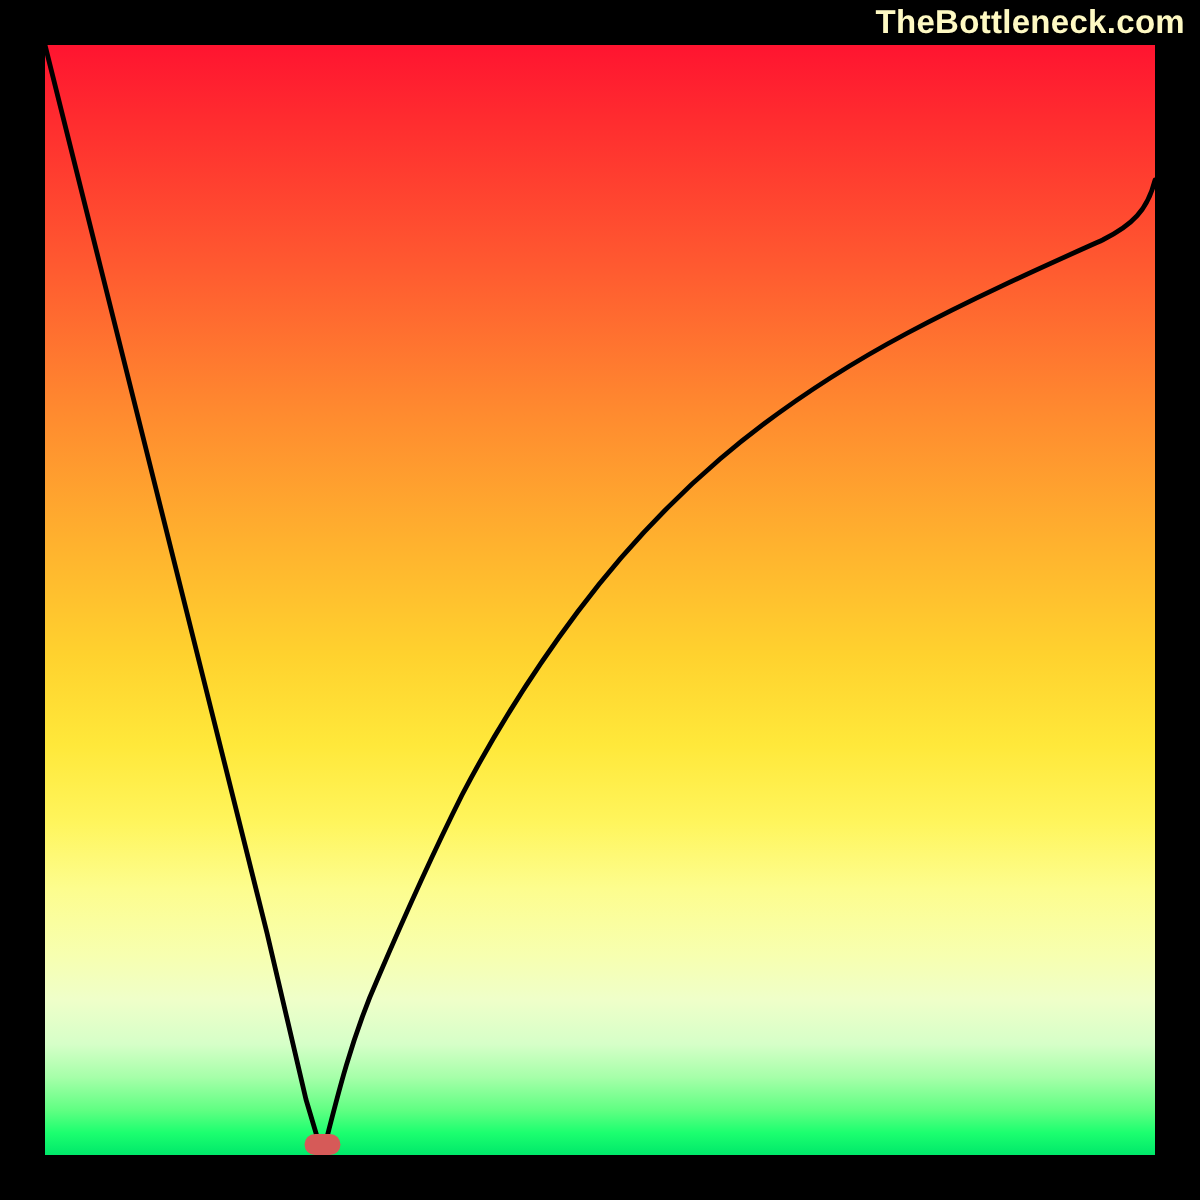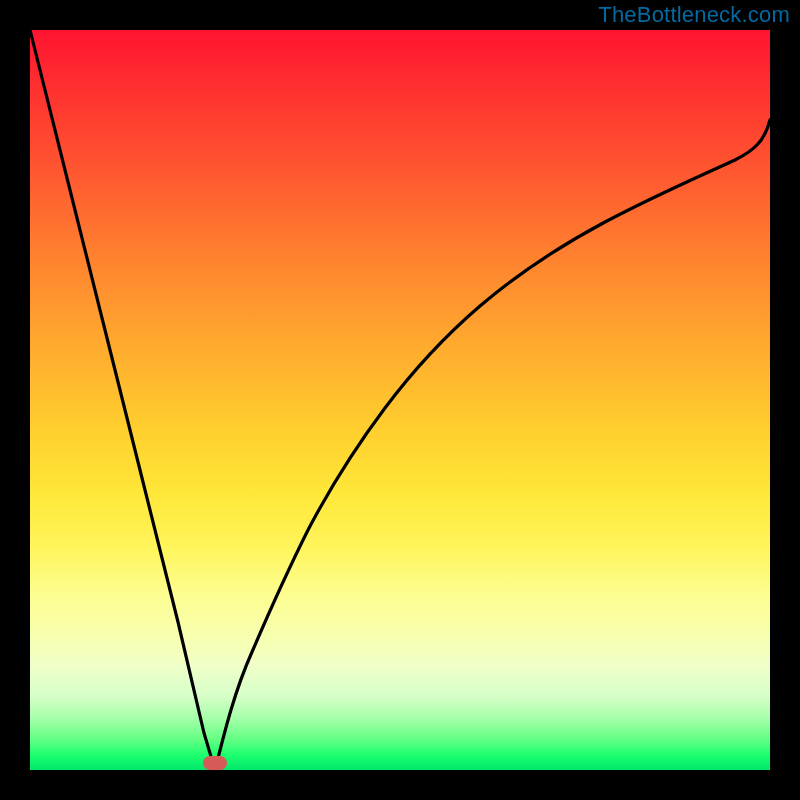--- a/index.html
+++ b/index.html
@@ -14,23 +14,23 @@
   .frame {
     position: relative;
     width: 800px;
     height: 800px;
     background: #000;
   }
   .watermark {
     position: absolute;
     top: 2px;
     right: 10px;
-    color: #0369a1;
+    color: #fef9c3;
     font-size: 22px;
-    font-weight: 400;
+    font-weight: 700;
     letter-spacing: 0.2px;
     z-index: 10;
   }
   .plot-area {
     position: absolute;
     left: 30px;
     top: 30px;
     width: 740px;
     height: 740px;
     

